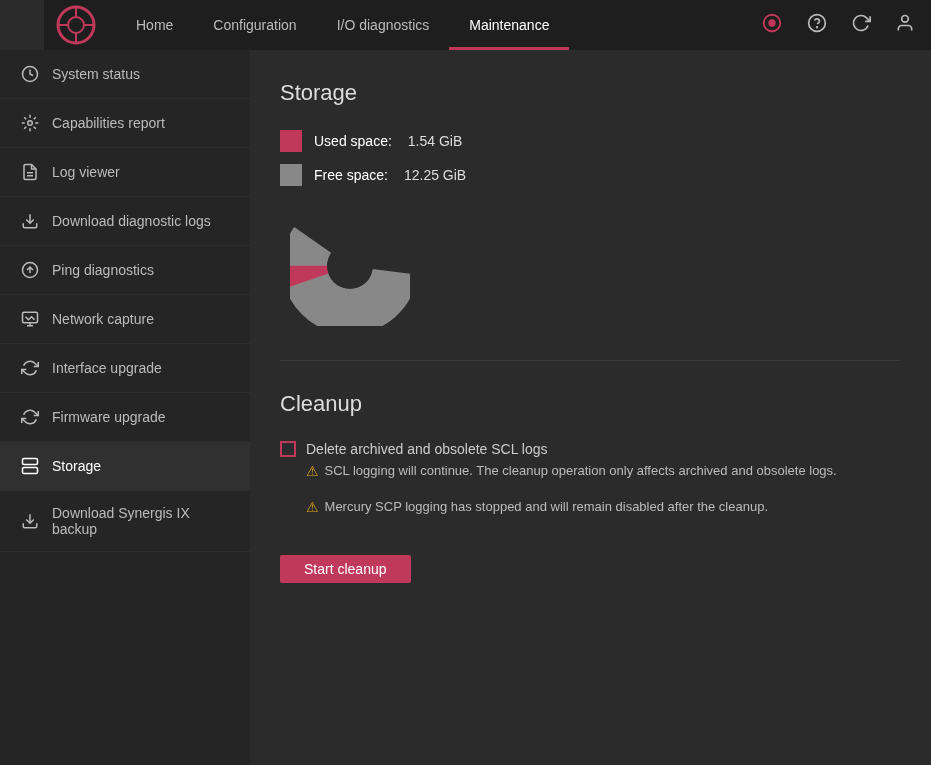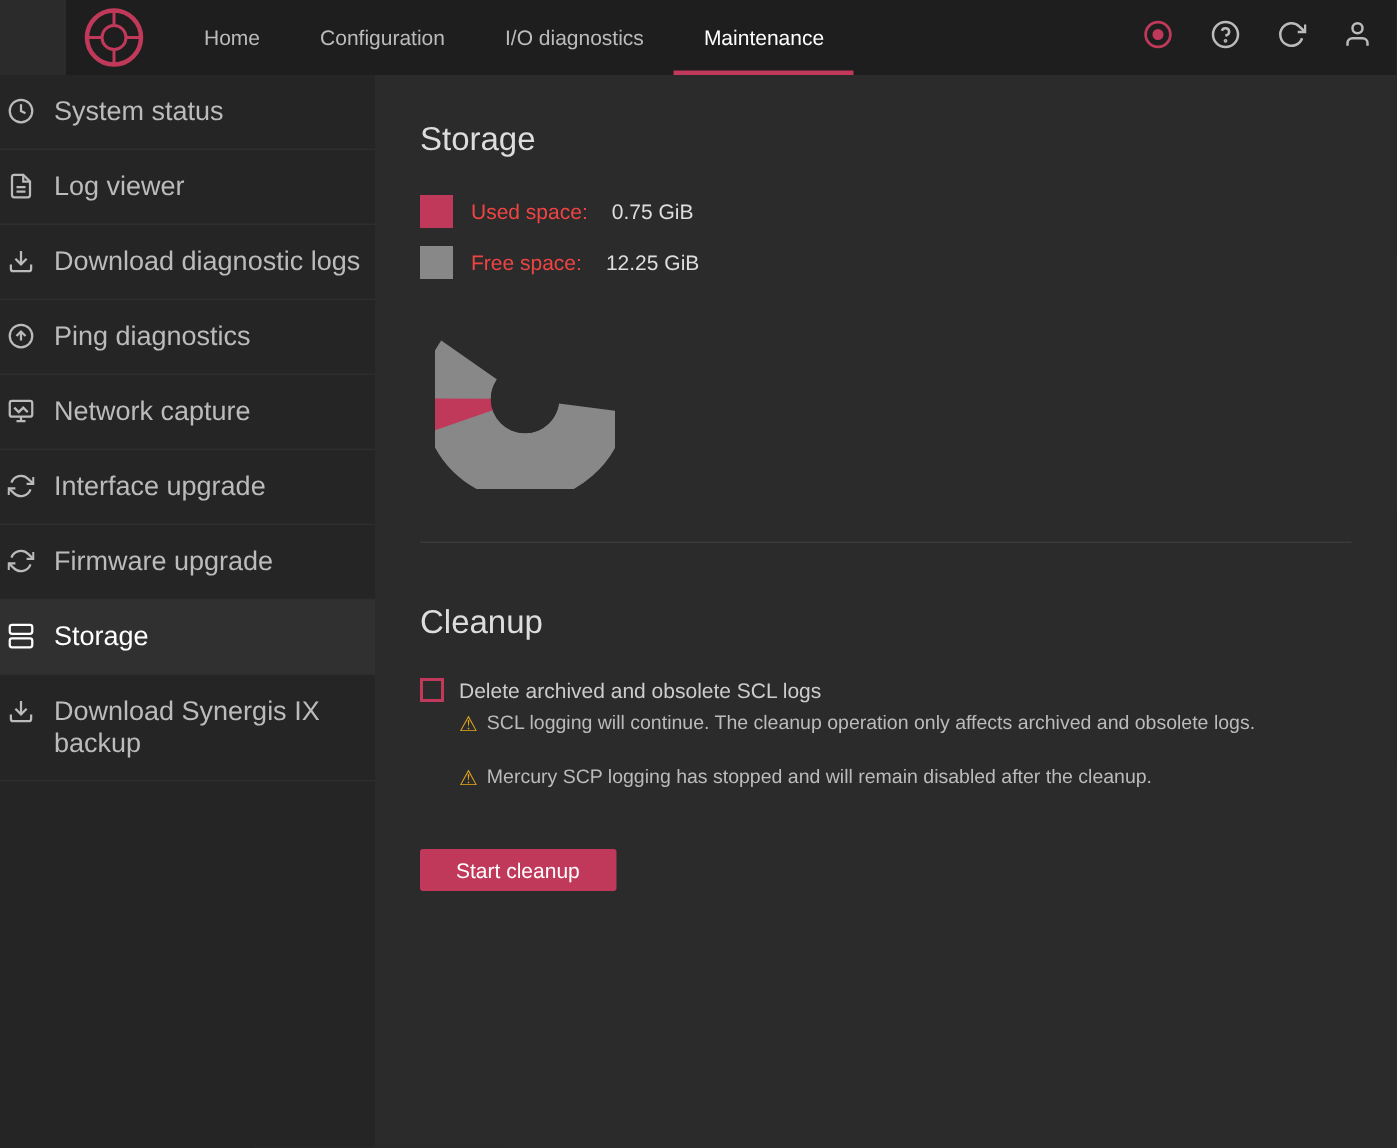--- a/index.html
+++ b/index.html
@@ -79,26 +79,27 @@
 
     
     .sidebar {
       width: 250px;
       background: #252525;
       flex-shrink: 0;
       overflow-y: auto;
     }
     .sidebar-item {
       display: flex;
+      align-items: center;
       gap: 12px;
-      padding: 14px 4px;
+      padding: 14px 20px;
       cursor: pointer;
       border-bottom: 1px solid #2e2e2e;
       color: #bbb;
-      font-size: 18px;
+      font-size: 14px;
     }
     .sidebar-item.active {
       background: #303030;
       color: #fff;
     }
     .sidebar-item .si-icon {
       width: 20px;
       height: 20px;
       display: flex;
       align-items: center;
@@ -141,32 +142,32 @@
       gap: 12px;
       font-size: 14px;
     }
     .legend-box {
       width: 22px;
       height: 22px;
       flex-shrink: 0;
     }
     .legend-box.used { background: #c0395a; }
     .legend-box.free { background: #888; }
-    .legend-label { color: #ef4444; }
+    .legend-label { color: #ffffff; }
     .legend-value { color: #ddd; margin-left: 4px; }
 
     
     .pie-container {
       margin-top: 10px;
       margin-left: 10px;
     }
 
     
     .cleanup-section {
-      margin-top: 40px;
+      margin-top: 30px;
     }
 
     .cleanup-item {
       margin-bottom: 20px;
     }
     .cleanup-checkbox-row {
       display: flex;
       align-items: center;
       gap: 10px;
       margin-bottom: 6px;
@@ -272,20 +273,29 @@
     <div class="sidebar-item">
       <span class="si-icon">
         <svg width="18" height="18" viewBox="0 0 24 24" fill="none" stroke="currentColor" stroke-width="2">
           <circle cx="12" cy="12" r="10"></circle>
           <polyline points="12 6 12 12 16 14"></polyline>
         </svg>
       </span>
       <span>System status</span>
     </div>
 
+    <div class="sidebar-item">
+      <span class="si-icon">
+        <svg width="18" height="18" viewBox="0 0 24 24" fill="none" stroke="currentColor" stroke-width="2">
+          <circle cx="12" cy="12" r="3"></circle>
+          <path d="M12 1v4M12 19v4M4.22 4.22l2.83 2.83M16.95 16.95l2.83 2.83M1 12h4M19 12h4M4.22 19.78l2.83-2.83M16.95 7.05l2.83-2.83"></path>
+        </svg>
+      </span>
+      <span>Capabilities report</span>
+    </div>
 
     <div class="sidebar-item">
       <span class="si-icon">
         <svg width="18" height="18" viewBox="0 0 24 24" fill="none" stroke="currentColor" stroke-width="2">
           <path d="M14 2H6a2 2 0 0 0-2 2v16a2 2 0 0 0 2 2h12a2 2 0 0 0 2-2V8z"></path>
           <polyline points="14 2 14 8 20 8"></polyline>
           <line x1="16" y1="13" x2="8" y2="13"></line>
           <line x1="16" y1="17" x2="8" y2="17"></line>
         </svg>
       </span>
@@ -375,21 +385,21 @@
 
   <main class="content">
 
     <section class="storage-section">
       <h2 class="section-title">Storage</h2>
 
       <div class="storage-legend">
         <div class="legend-item">
           <div class="legend-box used"></div>
           <span class="legend-label">Used space:</span>
-          <span class="legend-value">0.75 GiB</span>
+          <span class="legend-value">1.54 GiB</span>
         </div>
         <div class="legend-item">
           <div class="legend-box free"></div>
           <span class="legend-label">Free space:</span>
           <span class="legend-value">12.25 GiB</span>
         </div>
       </div>
 
       <div class="pie-container">
         <svg class="pie-svg" viewBox="0 0 42 42">

